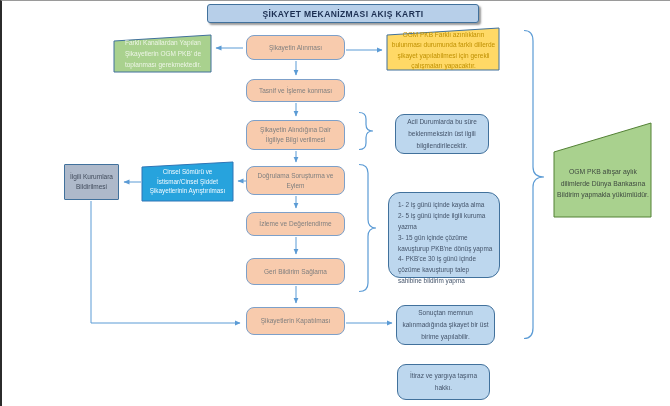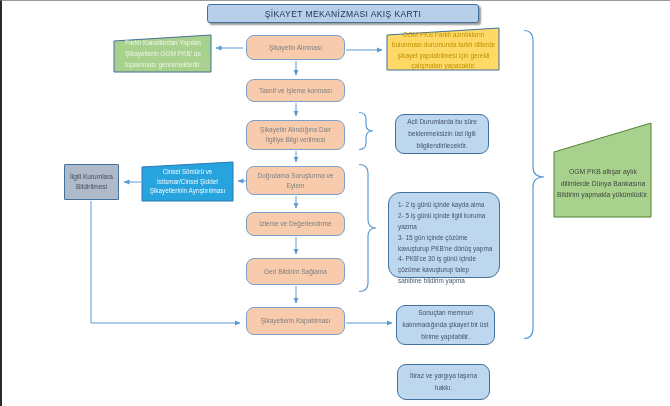--- a/index.html
+++ b/index.html
@@ -7,21 +7,21 @@
     position:relative;width:670px;height:406px;background:#ffffff;overflow:hidden;
     font-family:"Liberation Sans",sans-serif;
     border-left:2px solid #2b2b2b;border-top:1px solid #9a9a9a;box-sizing:border-box;
   }
   .layer{position:absolute;left:0;top:0;width:670px;height:406px;}
   .box{position:absolute;box-sizing:border-box;display:flex;align-items:center;justify-content:center;text-align:center;}
   .title-box{
     left:205px;top:3px;width:272px;height:19px;
     background:#b7cfe9;border:1px solid #41719c;border-radius:3px;
     box-shadow:2px 2px 2px rgba(70,70,70,.55);
-    color:#1c2f52;font-weight:normal;font-size:8.5px;letter-spacing:.4px;
+    color:#1c2f52;font-weight:bold;font-size:8.5px;letter-spacing:.4px;
   }
   .step{
     left:244px;width:99px;background:#f8cbad;border:1px solid #7da0c9;border-radius:8px;
     color:#7f7f7f;font-size:6.5px;line-height:1.5;padding:2px 7px;
   }
   .step1{top:34px;height:25px;}
   .step2{top:78px;height:23px;}
   .step3{top:119px;height:30px;}
   .step4{top:165px;height:29px;}
   .step5{top:211px;height:24px;}

